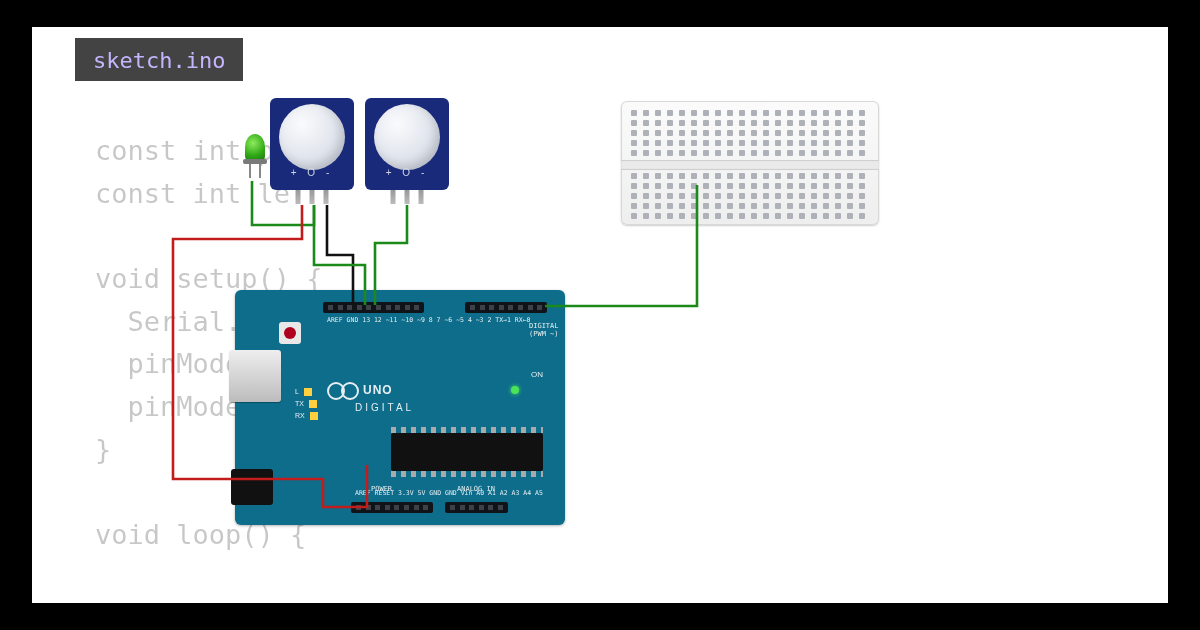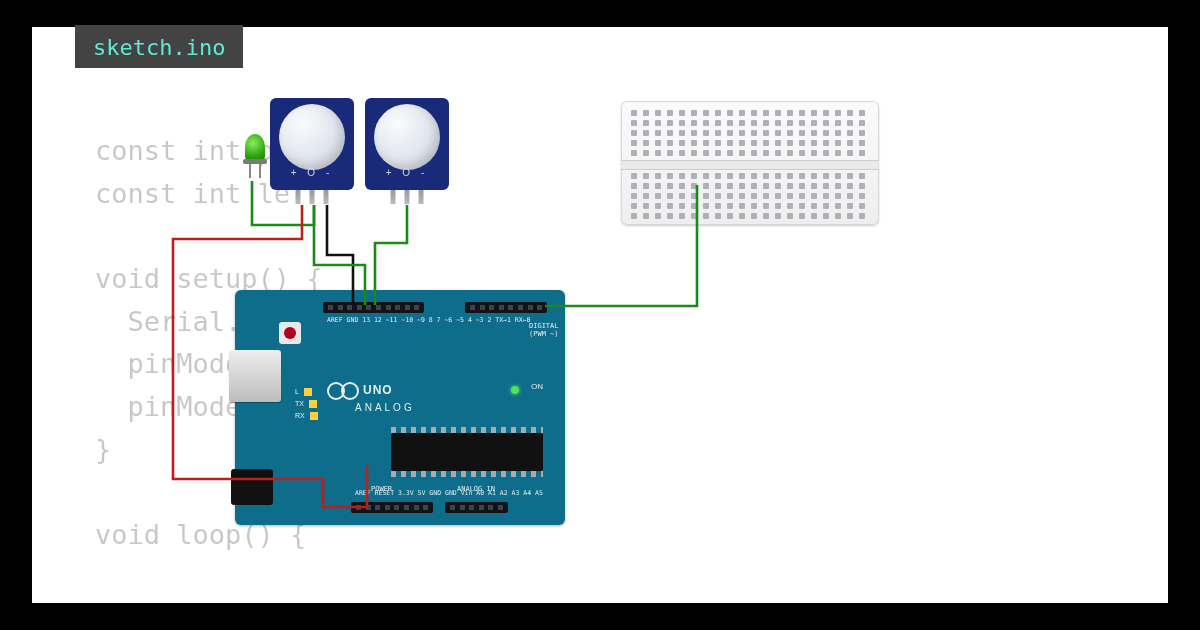--- a/index.html
+++ b/index.html
@@ -27,23 +27,23 @@
   }
   .card {
     position: absolute;
     left: 65px; top: 65px;
     width: 1070px; height: 510px;
     background: #fff;
     overflow: hidden;
   }
   .tab {
     position: absolute;
-    left: 75px; top: 25px;
+    left: 75px; top: 38px;
     background: #434343;
-    color: #5eead4;
+    color: #c4b5fd;
     padding: 10px 18px 8px 18px;
     font-size: 22px;
     font-family: ui-monospace, monospace;
     z-index: 5;
   }
   .code {
     position: absolute;
     left: 30px; top: 38px;
     font-family: ui-monospace, Menlo, Consolas, monospace;
     font-size: 27px;
@@ -220,21 +220,21 @@
   .smallleds{
     position:absolute; left:60px; top:96px;
     color:#e6eef1; font-size:7px; line-height:12px;
   }
   .smallleds b{ display:inline-block; width:8px;height:8px; background:#ffcf3f; vertical-align:middle; margin-left:3px;}
   .ondot{
     position:absolute; right:46px; top:96px; width:8px; height:8px; border-radius:50%;
     background:#4be357; box-shadow:0 0 4px #4be357;
   }
   .onlbl{
-    position:absolute; right:22px; top:92px; color:#e6eef1; font-size:8px;
+    position:absolute; right:22px; top:80px; color:#e6eef1; font-size:8px;
   }
 </style>
 </head>
 <body>
 
 <div class="shadow"></div>
 <div class="outer"></div>
 
 <div class="tab">
   <span>sketch.ino</span>
@@ -558,21 +558,21 @@
       <div class="pinlabels-top">AREF GND 13 12 ~11 ~10 ~9 8   7 ~6 ~5 4 ~3 2 TX→1 RX←0</div>
       <div class="group-lbl">DIGITAL (PWM ~)</div>
       <div class="pinlabels-bot">AREF RESET 3.3V 5V GND GND Vin   A0 A1 A2 A3 A4 A5</div>
       <div class="group-lbl2">ANALOG IN</div>
       <div class="group-lbl3">POWER</div>
       <div class="dip"></div>
       <div class="brandrow">
         <span class="infinity"></span>
         <span class="unotxt">UNO</span>
       </div>
-      <div class="subtxt">ANALOG</div>
+      <div class="subtxt">DIGITAL</div>
       <div class="smallleds">L <b></b><br>TX <b></b><br>RX <b></b></div>
       <div class="ondot"></div>
       <div class="onlbl">ON</div>
     </div>
 
     <svg width="1070" height="510">
       <g fill="none" stroke-width="2.6">
         <path stroke="#1b8a1b" d="M187 116 L187 160 L249 160 L249 140"></path>
         <path stroke="#1b8a1b" d="M342 140 L342 178 L310 178 L310 240"></path>
         <path stroke="#111" d="M262 140 L262 190 L288 190 L288 240"></path>

